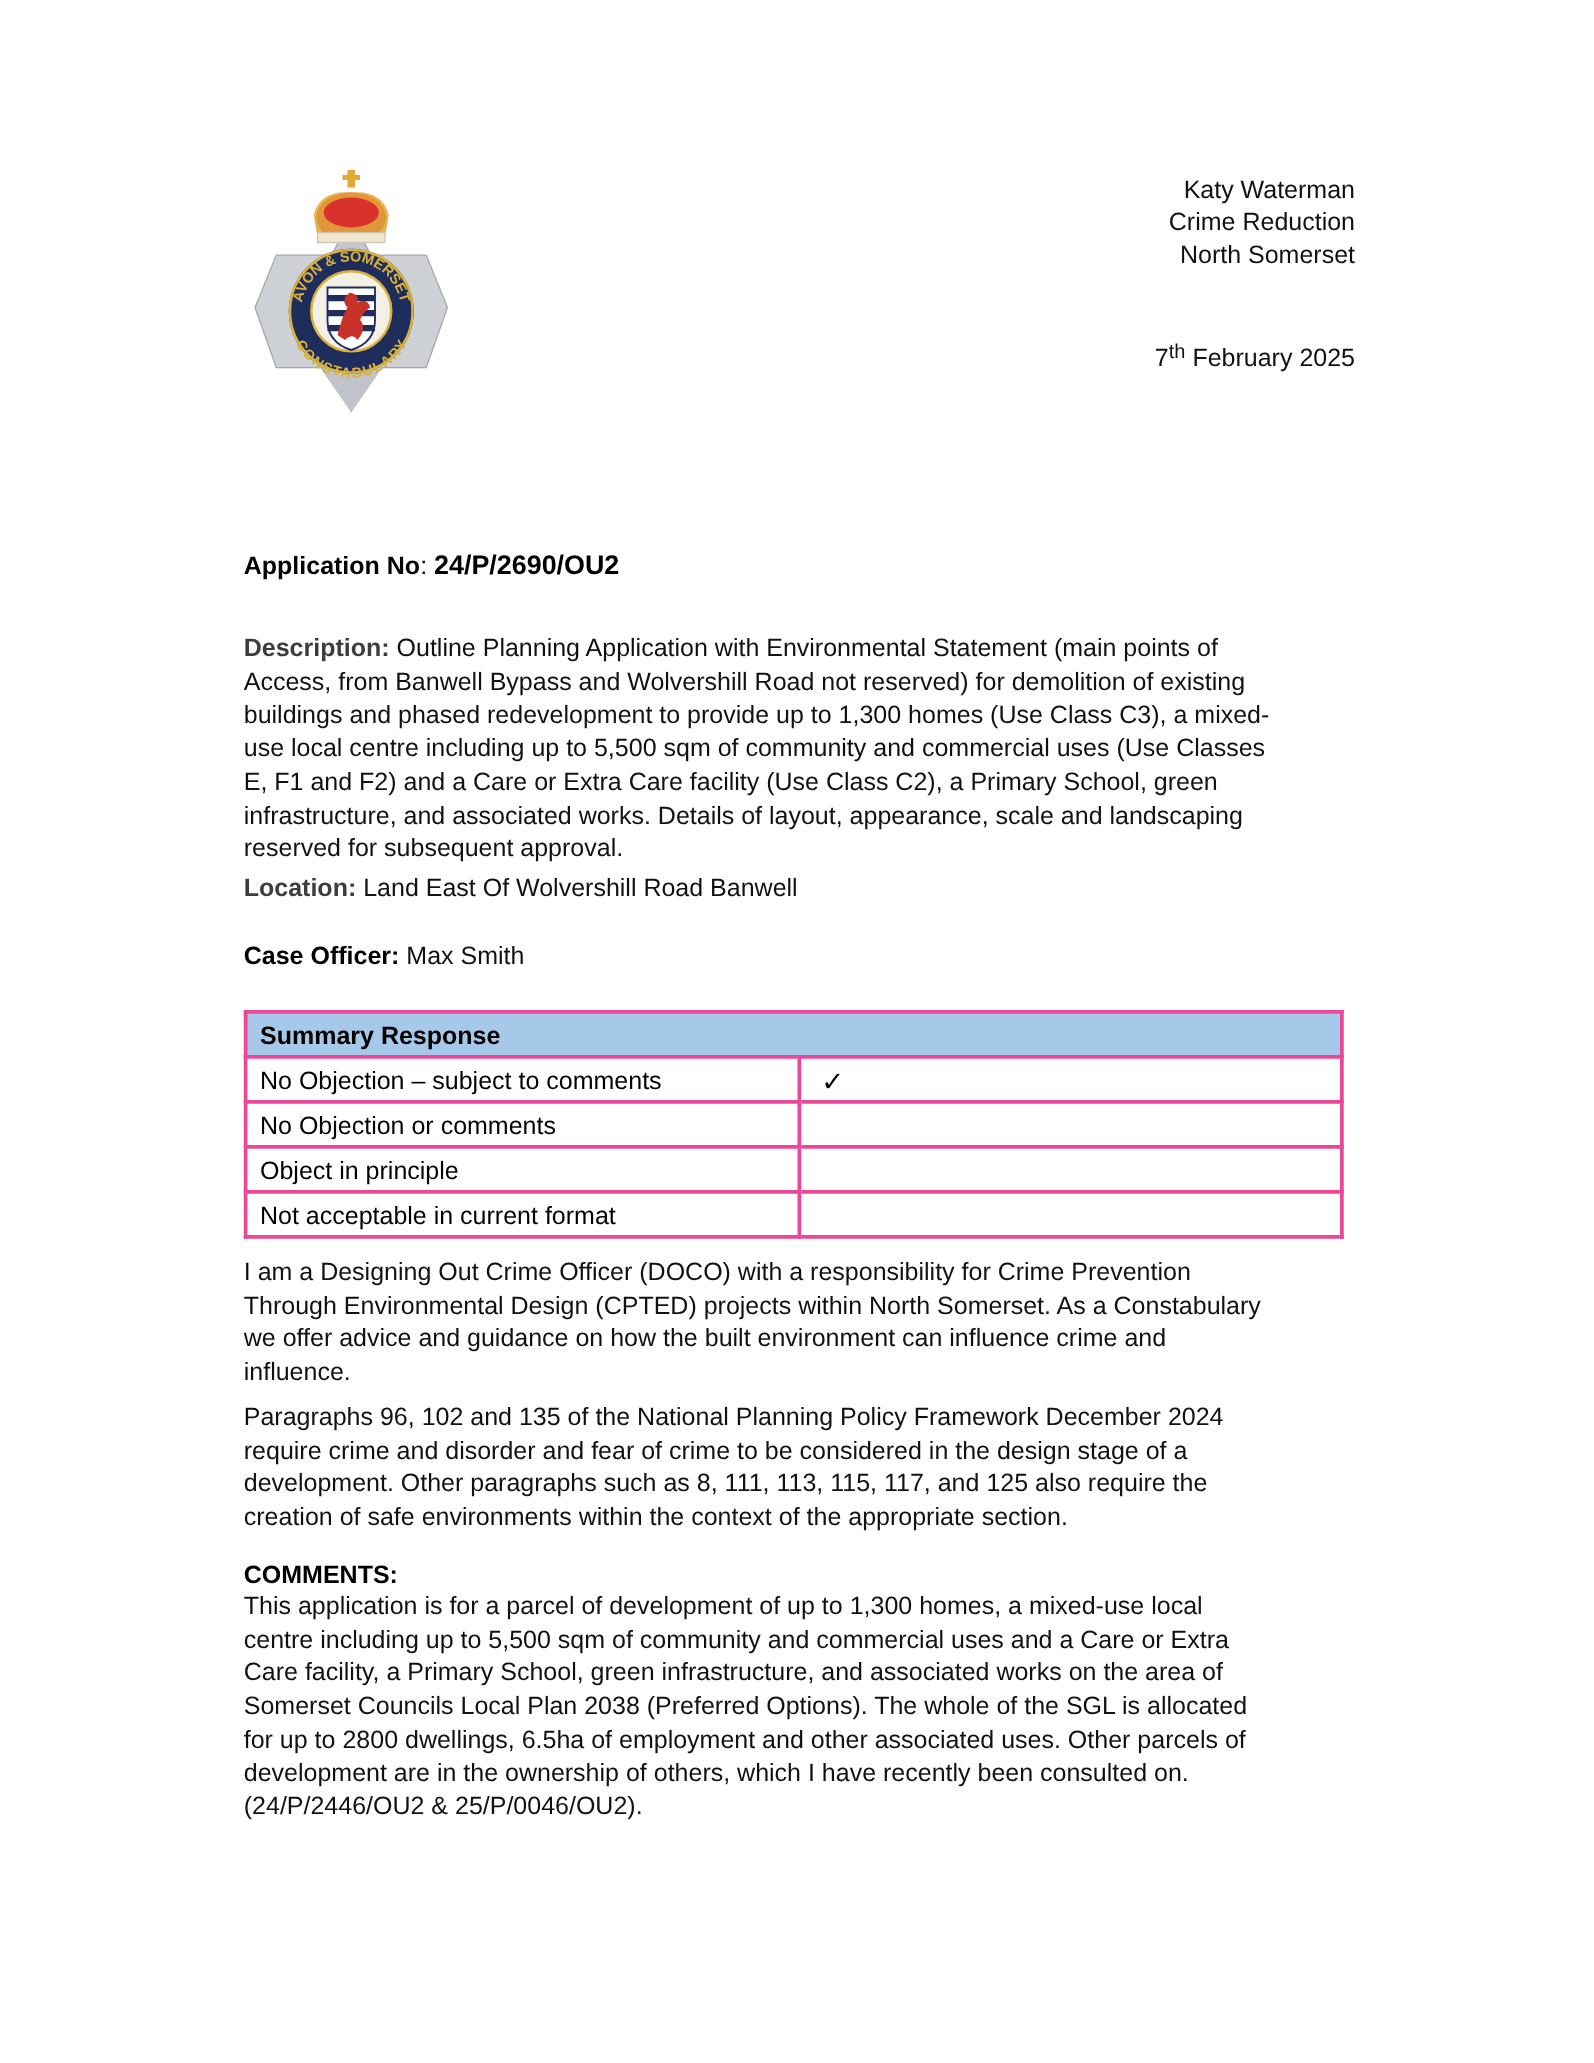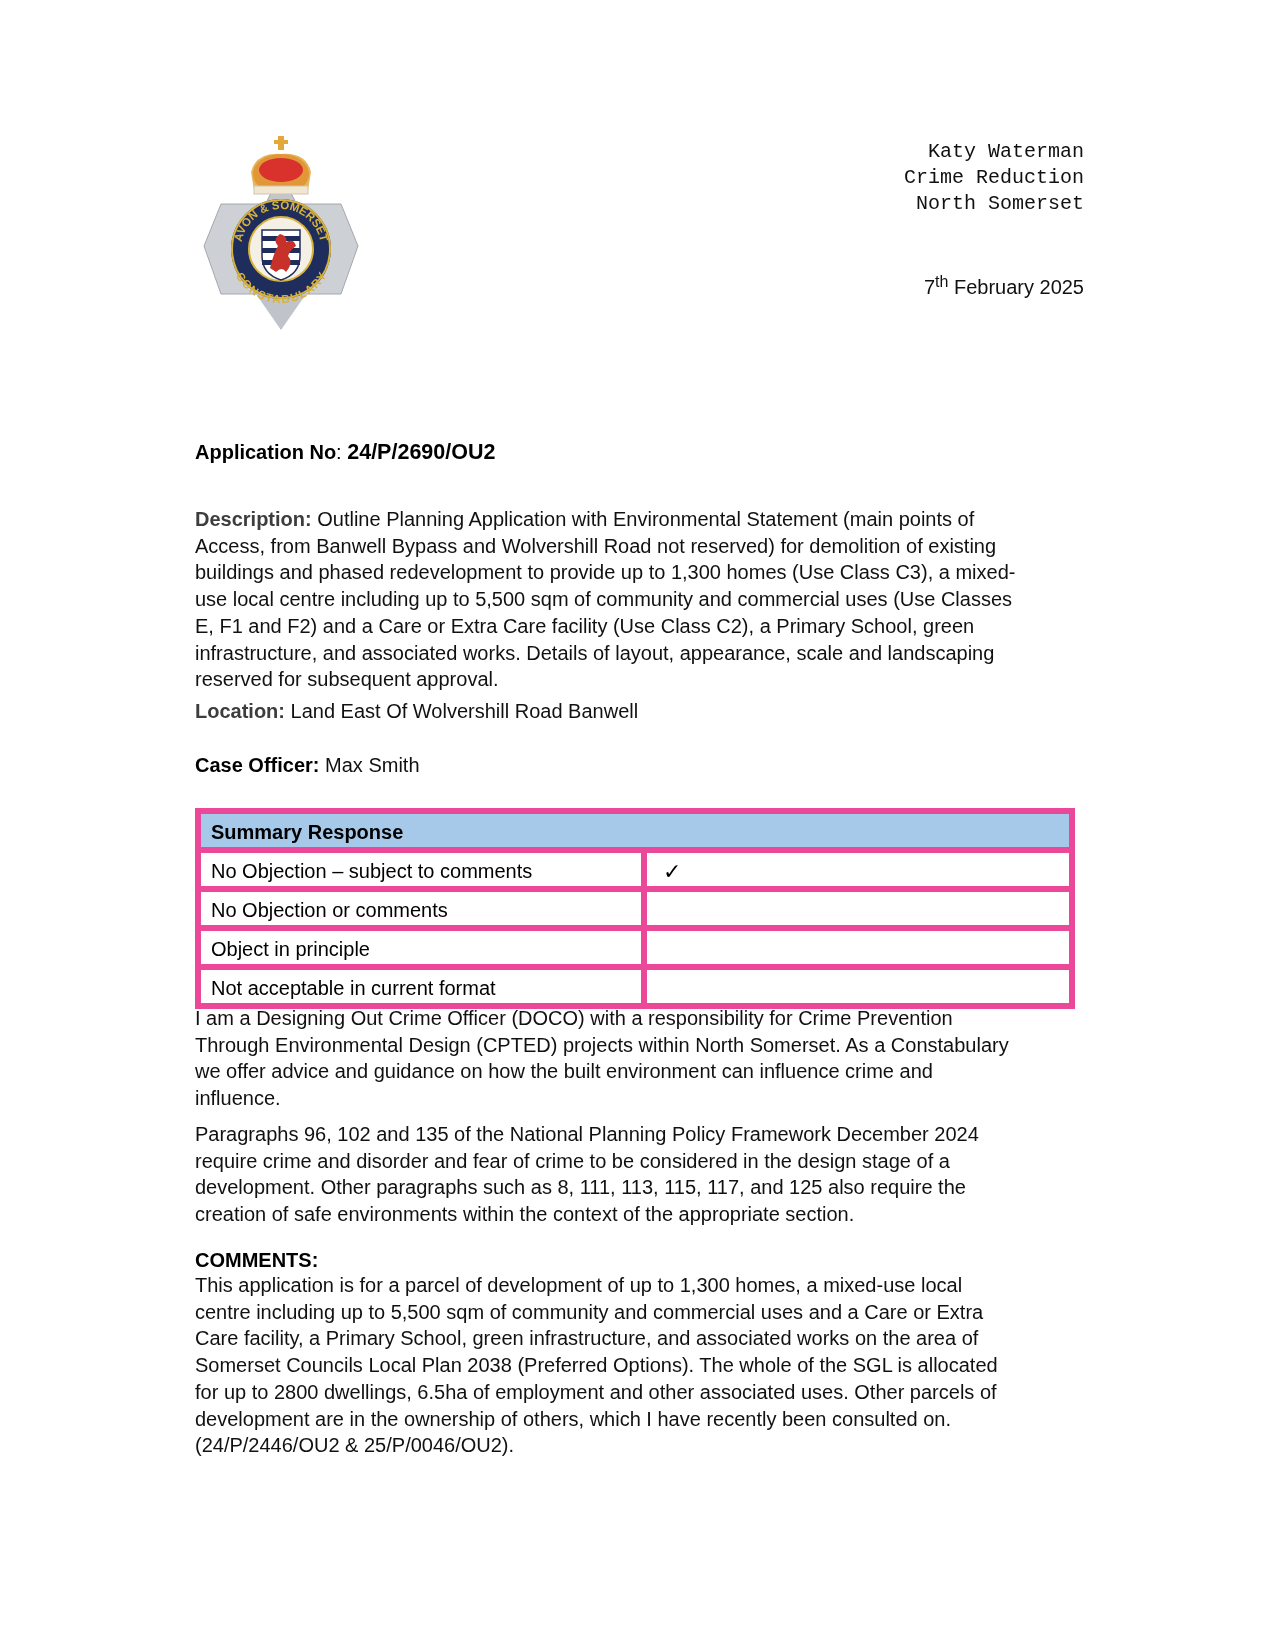--- a/index.html
+++ b/index.html
@@ -7,42 +7,42 @@
       width: 1275px; height: 1650px; position: relative; overflow: hidden;
       font-family: "Liberation Sans", sans-serif; color: #111111;
     }
     .page { position: absolute; left: 0; top: 0; width: 1275px; height: 1650px; background: #ffffff; }
 
     
     .logo { position: absolute; left: 196px; top: 134px; width: 170px; height: 210px; }
 
     
     .sender { position: absolute; right: 191px; top: 139px; text-align: right; font-size: 20px; line-height: 26px; }
-    .sender .line { display: block; font-family: Liberation Mono, monospace; }
+    .sender .line { display: block; }
     .date { position: absolute; right: 191px; top: 274px; text-align: right; font-size: 20px; line-height: 26px; }
     .date sup { font-size: 16px; vertical-align: 7px; line-height: 0; }
 
     .body-text { position: absolute; left: 195px; font-size: 20px; line-height: 26.7px; white-space: nowrap; }
     .label-grey { color: #3d3d3d; font-weight: bold; }
     .label-black { color: #000; font-weight: bold; }
 
     .app-no { position: absolute; left: 195px; top: 440px; font-size: 20px; font-weight: bold; color: #000; white-space: nowrap; }
     .app-no .val { font-size: 21.5px; }
 
     .desc { top: 506px; }
     .location { top: 698px; }
     .case-officer { top: 752px; }
 
     
     .summary-table {
       position: absolute; left: 195px; top: 808px; width: 880px;
       border-collapse: collapse; font-size: 20px; color: #000;
     }
     .summary-table td, .summary-table th {
-      border: 6px solid #ec4899; height: 29px; padding: 4px 0 0 10px; text-align: left; vertical-align: middle;
+      border: 3px solid #ec4899; height: 29px; padding: 4px 0 0 10px; text-align: left; vertical-align: middle;
     }
     .summary-table th { background: #a6c9ea; font-weight: bold; }
     .summary-table td.label-cell { width: 430px; }
     .summary-table td.mark-cell { font-size: 22px; padding-left: 16px; }
 
     .para1 { top: 1005px; }
     .para2 { top: 1121px; }
     .comments-head { top: 1247px; font-weight: bold; color: #000; }
     .para3 { top: 1272px; }
   </style>

